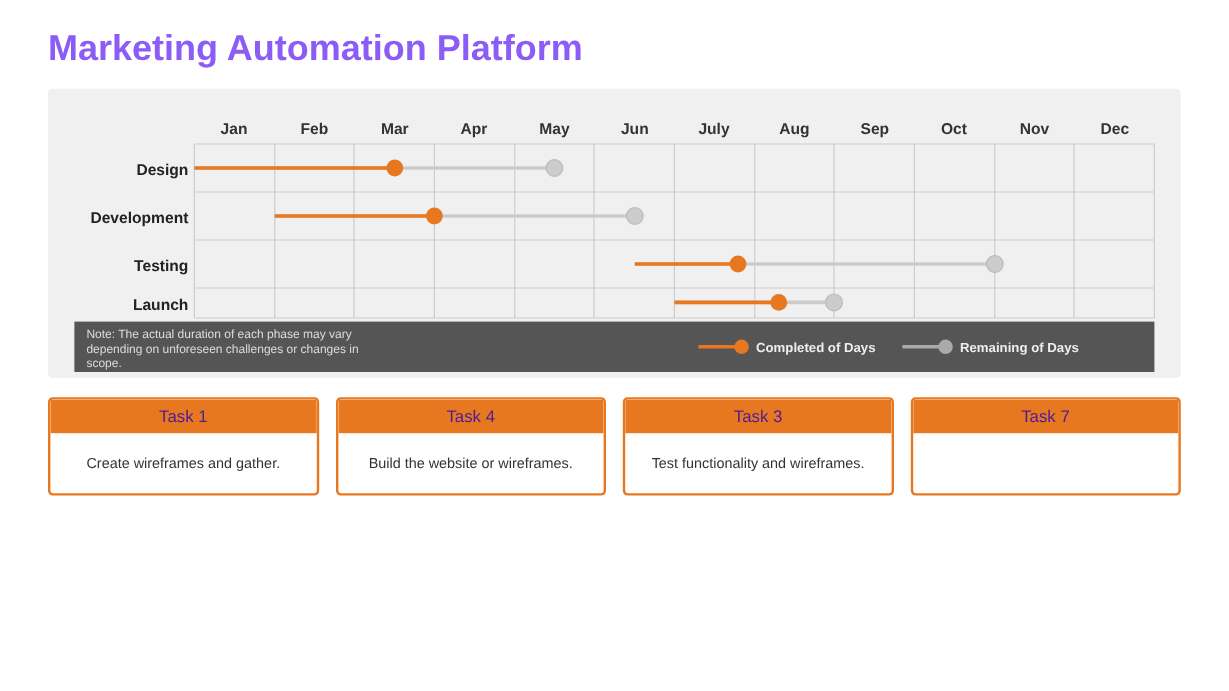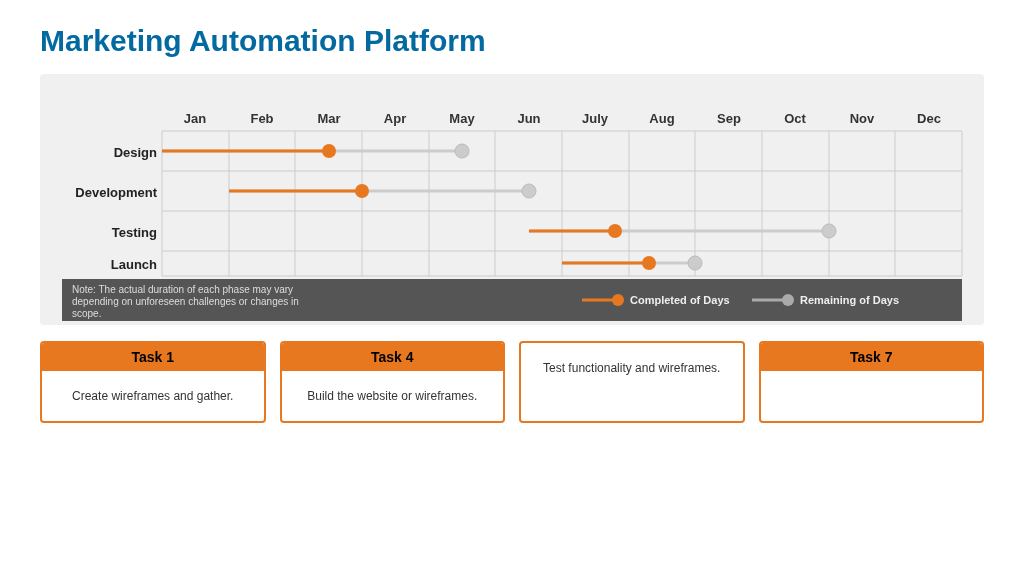--- a/index.html
+++ b/index.html
@@ -7,46 +7,46 @@
       font-family: 'Arial', sans-serif;
       background: #ffffff;
       width: 1024px;
       height: 576px;
       overflow: hidden;
       padding: 24px 40px 20px 40px;
     }
     #page-title {
       font-size: 30px;
       font-weight: 700;
-      color: #0369a1;
+      color: #8b5cf6;
       margin-bottom: 16px;
     }
     .chart-container {
       background: #f0f0f0;
       border-radius: 4px;
-      padding: 27px 16px 0 16px;
+      padding: 16px 16px 0 16px;
       margin-bottom: 16px;
     }
     .tasks-row {
       display: grid;
       grid-template-columns: 1fr 1fr 1fr 1fr;
       gap: 14px;
       margin-top: 4px;
     }
     .task-card {
       border: 2px solid #e87820;
       border-radius: 4px;
       overflow: hidden;
       text-align: center;
     }
     .task-header {
       background: #e87820;
-      color: #000000;
+      color: #4c1d95;
       font-size: 14px;
-      font-weight: 700;
+      font-weight: 400;
       padding: 6px 8px;
     }
     .task-body {
       font-size: 12px;
       color: #333;
       padding: 8px 10px;
       line-height: 1.5;
       min-height: 50px;
       display: flex;
       align-items: center;
@@ -140,18 +140,19 @@
 <div class="tasks-row">
   <div class="task-card">
     <div class="task-header">Task 1</div>
     <div class="task-body">Create wireframes and gather.</div>
   </div>
   <div class="task-card">
     <div class="task-header">Task 4</div>
     <div class="task-body">Build the website or wireframes.</div>
   </div>
   <div class="task-card">
+    <div class="task-header">Task 3</div>
     <div class="task-body">Test functionality and wireframes.</div>
   </div>
   <div class="task-card">
     <div class="task-header">Task 7</div>
   </div>
 </div>
 
 </body></html>

